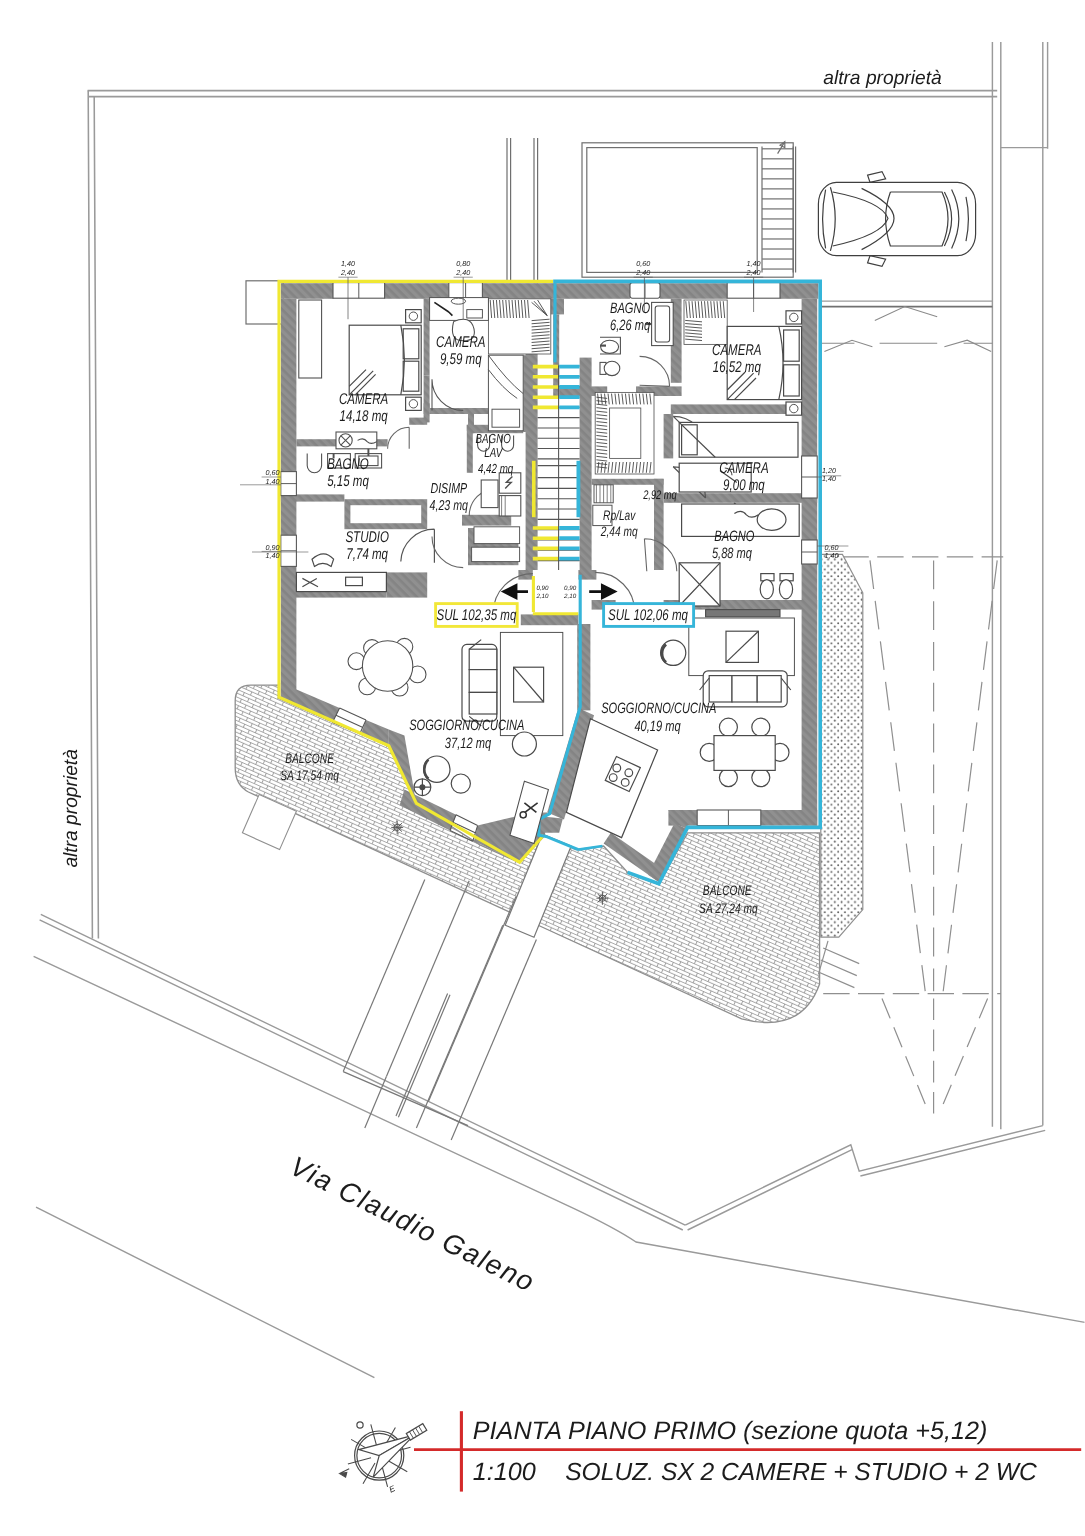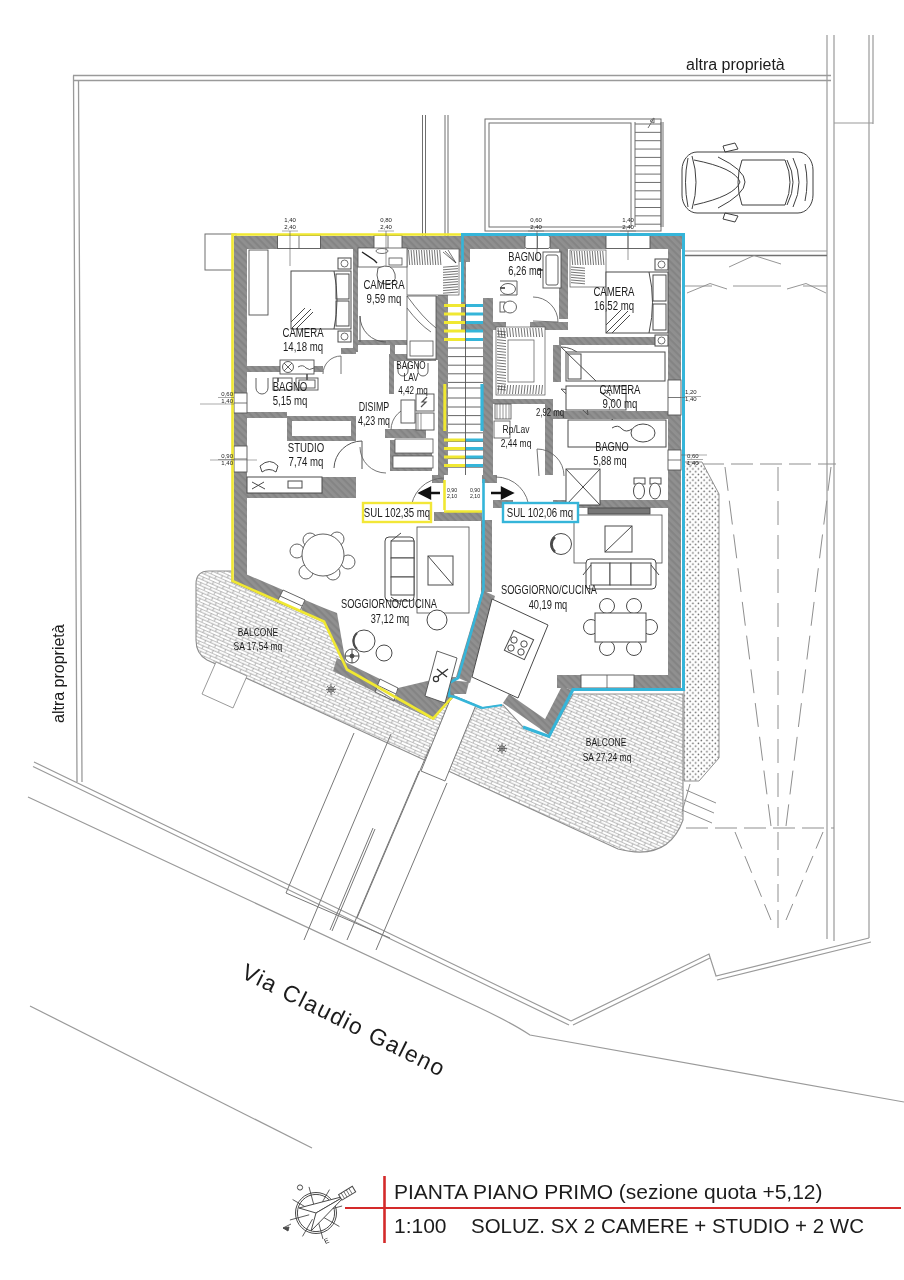--- a/index.html
+++ b/index.html
@@ -1,16 +1,16 @@
 <!DOCTYPE html>
 <html><head>
 <meta charset="utf-8">
 <style>
 html,body{margin:0;padding:0;background:#fff;}
-#page{position:relative;width:904px;height:1280px;background:#ffffff;overflow:hidden;font-family:"Liberation Sans", sans-serif;}
+#page{position:relative;width:904px;height:1280px;background:#ffffff;overflow:hidden;font-family:"Liberation Sans", sans-serif;font-style:italic;}
 text{font-family:"Liberation Sans", sans-serif;fill:#1c1c1c;}
 </style>
 </head>
 <body>
 <div id="page">
 <svg width="904" height="1280" viewBox="0 0 904 1280">
 <defs>
 <pattern id="wh" width="5" height="5" patternUnits="userSpaceOnUse" patternTransform="rotate(45)">
   <rect width="5" height="5" fill="#909090"></rect>
   <rect y="0" width="5" height="2.2" fill="#848484"></rect>

